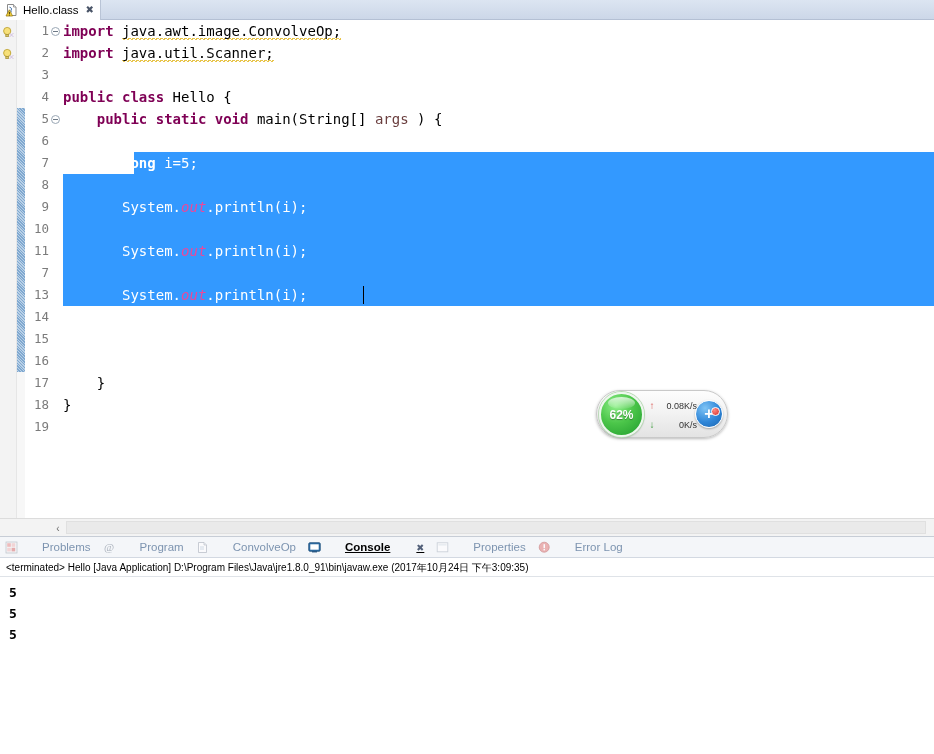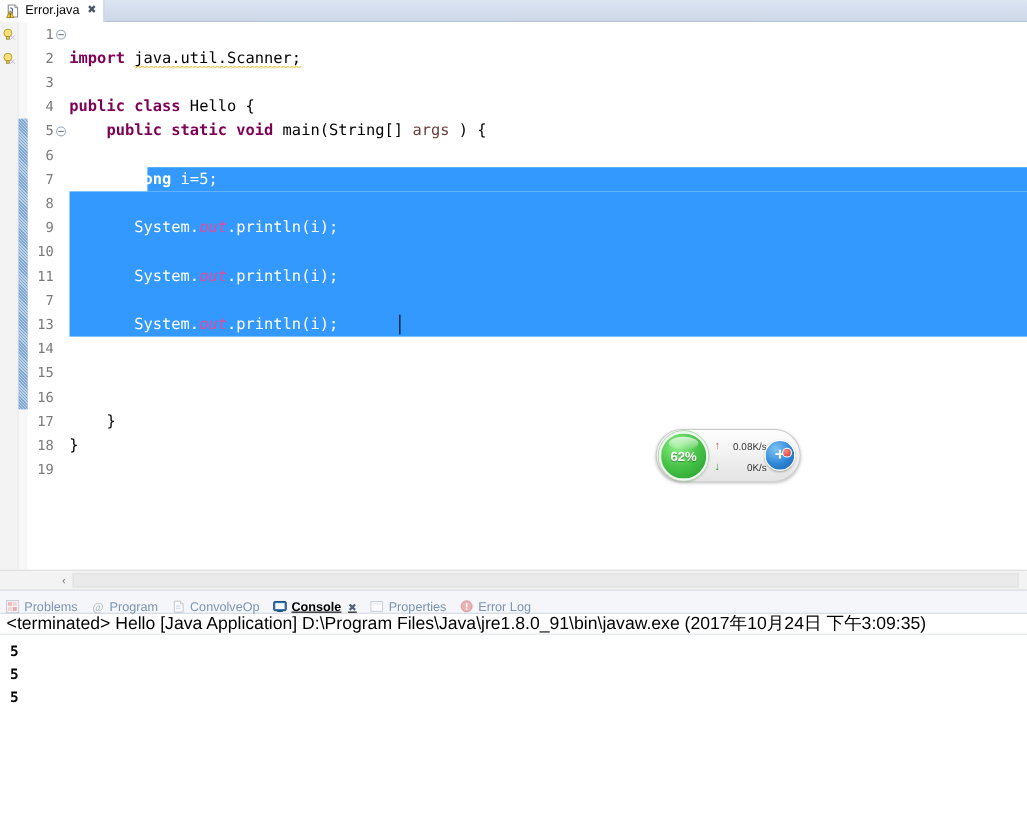--- a/index.html
+++ b/index.html
@@ -195,42 +195,43 @@
     border-top: 1px solid #c7cdd6;
   }
   .panel-tabs {
     position: absolute; left: 0; top: 0;
     width: 934px; height: 21px;
     background: #f4f6f9;
     border-bottom: 1px solid #d3d9e2;
     display: flex; align-items: center;
   }
   .ptab {
-    display: flex; align-items: flex-end;
+    display: flex; align-items: center;
     height: 21px;
     padding: 0 7px 0 5px;
     font-size: 11.5px;
     color: #7d94b0;
     white-space: nowrap;
+    gap: 20px;
   }
   .ptab.active { color: #000000; font-weight: bold; text-decoration: underline; }
   .ptab-icon {
     width: 13px; height: 13px;
     margin-right: 4px;
     position: relative;
     flex: 0 0 auto;
   }
   .ptab-close {
     margin-left: 6px; font-size: 9.5px; color: #53617a;
     font-weight: normal;
   }
   .panel-status {
     position: absolute; left: 0; top: 21px;
     width: 934px; height: 19px;
-    font-size: 16px;
+    font-size: 10px;
     color: #000;
     line-height: 19px;
     padding-left: 6px;
     border-bottom: 1px solid #dfe3e8;
     white-space: nowrap;
     overflow: hidden;
   }
   .console-out {
     position: absolute; left: 0; top: 41px;
     width: 934px; height: 177px;
@@ -317,21 +318,21 @@
       <span class="etab-icon">
         <svg width="14" height="14" viewBox="0 0 14 14">
           <path d="M2.5 1.5 h6 l2.5 2.5 v8.5 h-8.5 z" fill="#ffffff" stroke="#8a8a8a" stroke-width="1"></path>
           <path d="M8.5 1.5 v2.5 h2.5" fill="#e8e8e8" stroke="#8a8a8a" stroke-width="0.8"></path>
           <path d="M4.5 4.2 c1.8 .2 2.4 1.6 1.6 3 c-.5 .9 -.2 1.6 .6 1.9" fill="none" stroke="#2b5f9e" stroke-width="1"></path>
           <path d="M1 13 L4.3 6.8 L7.6 13 z" fill="#f5d33c" stroke="#9c7d15" stroke-width="0.8"></path>
           <rect x="3.9" y="9" width="0.9" height="2.2" fill="#3a3000"></rect>
           <rect x="3.9" y="11.7" width="0.9" height="0.9" fill="#3a3000"></rect>
         </svg>
       </span>
-      <span class="etab-label">Error.java</span>
+      <span class="etab-label">Hello.class</span>
       <span class="etab-close">✖</span>
     </div>
   </div>
 
   <div class="editor">
 
     <div class="ann-ruler" id="ann-ruler">
         <div class="bulb" style="top: 5px;"><svg width="13" height="13" viewBox="0 0 13 13">
             <circle cx="5.2" cy="5" r="3.6" fill="#f7e07a" stroke="#b89a22" stroke-width="0.8"></circle>
             <rect x="3.8" y="8.3" width="2.8" height="2.4" fill="#d8c468" stroke="#9a8220" stroke-width="0.6"></rect>
@@ -374,20 +375,21 @@
         <div class="fold-marker" style="top: 95px;"></div>
       </div>
 
     <div class="code">
 
       
       <div class="sel-block" style="left:71px; top:132px; width:800px; height:22px;"></div>
       <div class="sel-block" style="left:0px; top:154px; width:871px; height:132px;"></div>
 
       
+      <div class="cline" style="top:0px;"><span class="kw">import</span><span class="plain"> </span><span class="plain squiggle">java.awt.image.ConvolveOp;</span></div>
 
       
       <div class="cline" style="top:22px;"><span class="kw">import</span><span class="plain"> </span><span class="plain squiggle">java.util.Scanner;</span></div>
 
       
       <div class="cline" style="top:66px;"><span class="kw">public</span><span class="plain"> </span><span class="kw">class</span><span class="plain"> </span><span class="plain">Hello {</span></div>
 
       
       <div class="cline" style="top:88px;"><span class="plain">    </span><span class="kw">public</span><span class="plain"> </span><span class="kw">static</span><span class="plain"> </span><span class="kw">void</span><span class="plain"> </span><span class="plain">main(String[]</span><span class="plain"> </span><span class="param">args</span><span class="plain"> </span><span class="plain">) {</span></div>
 

